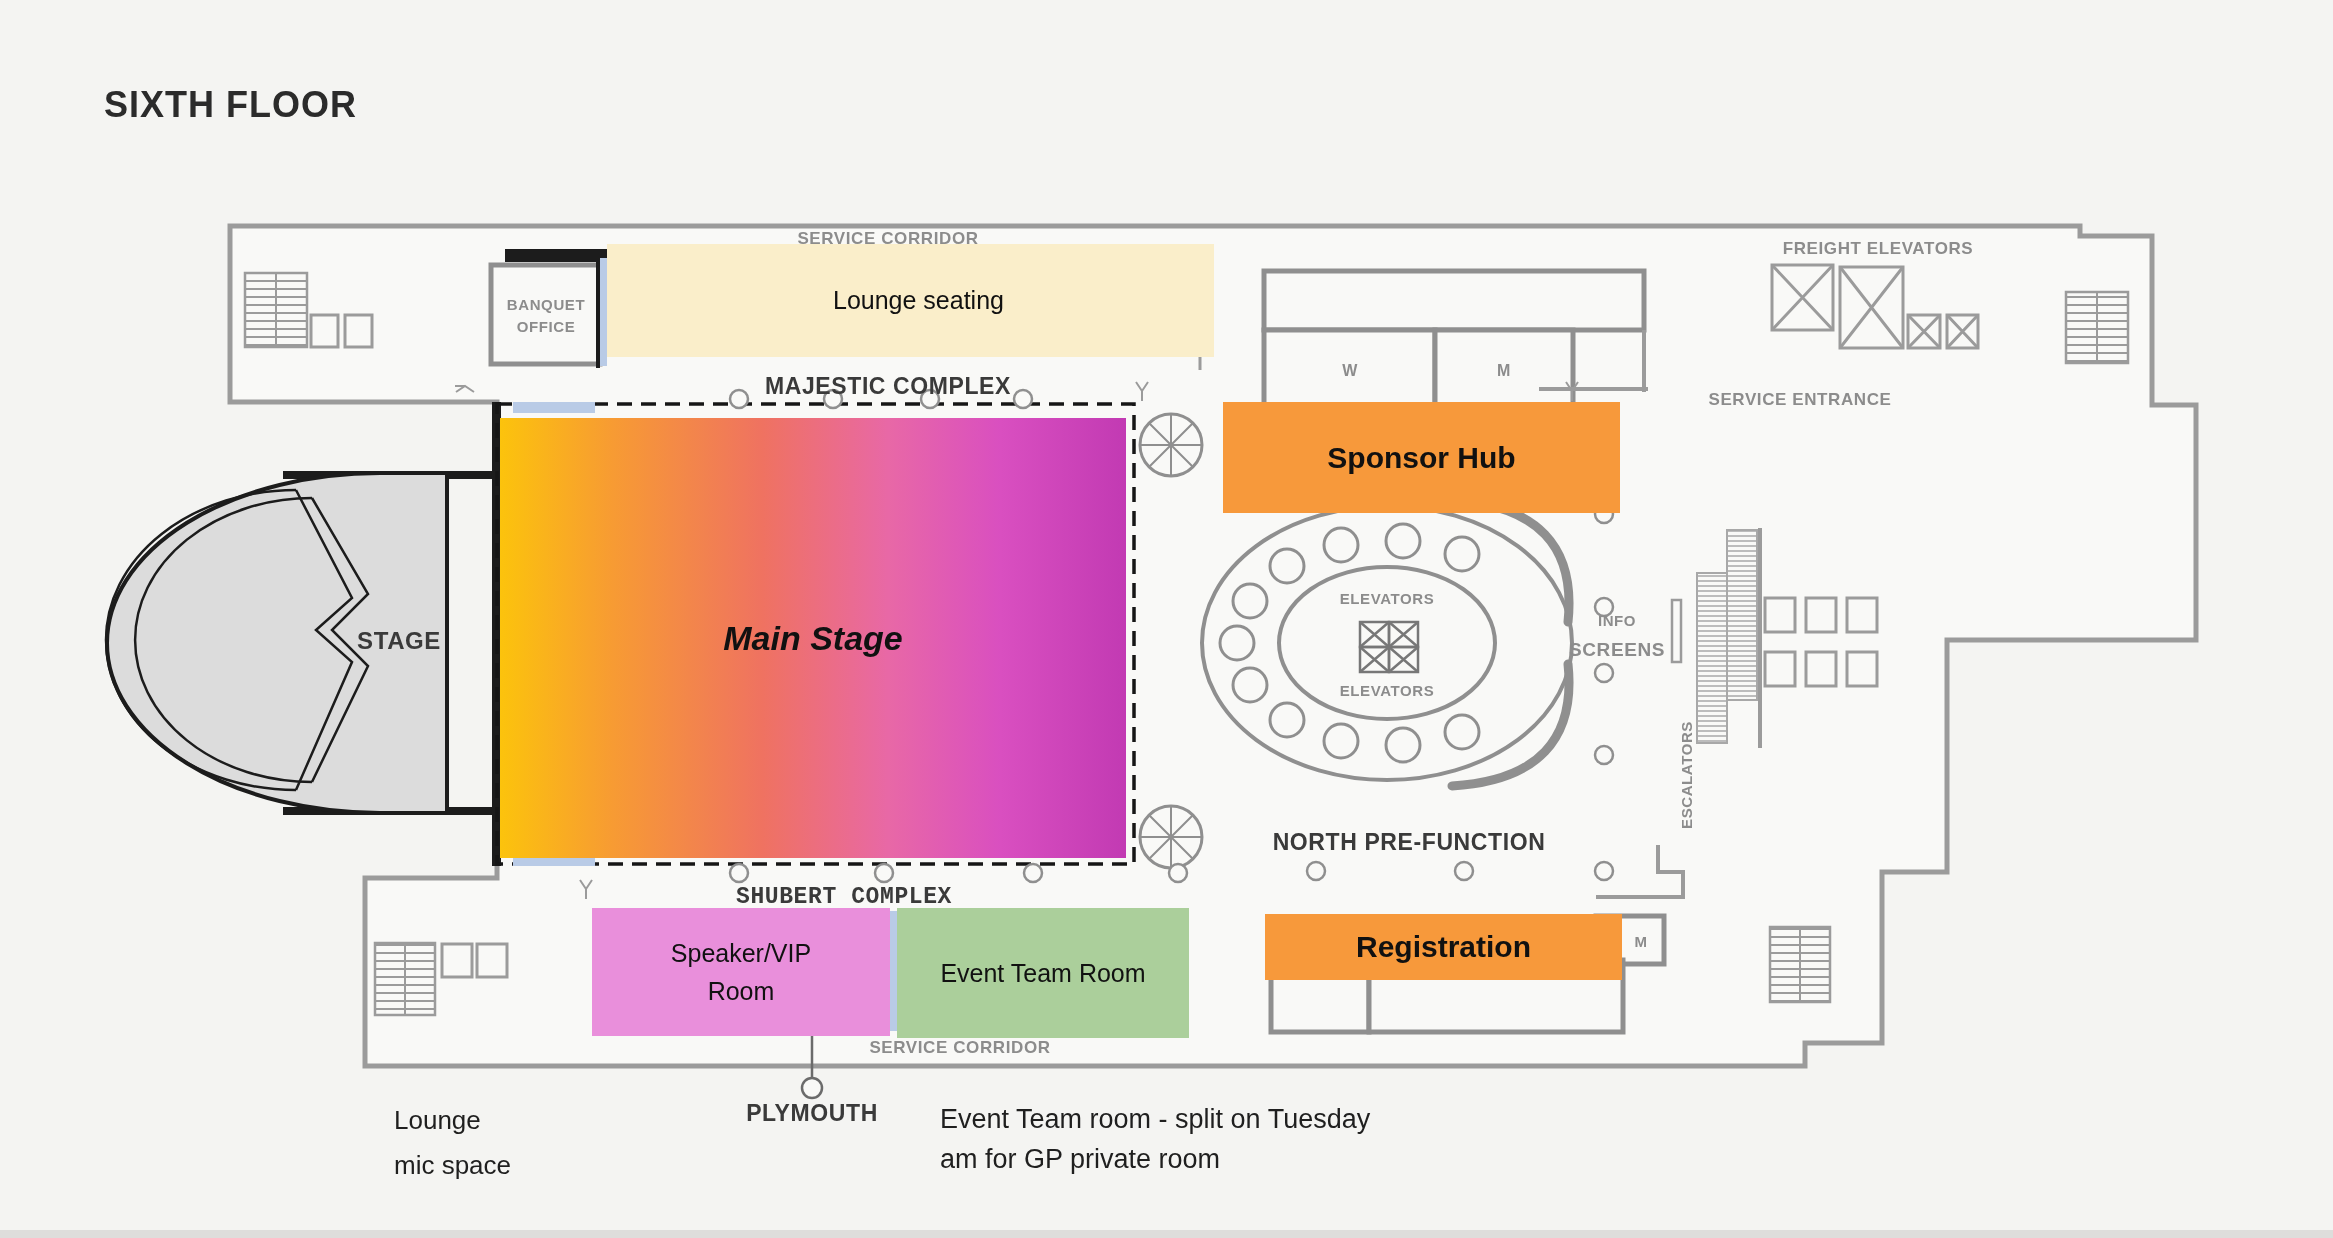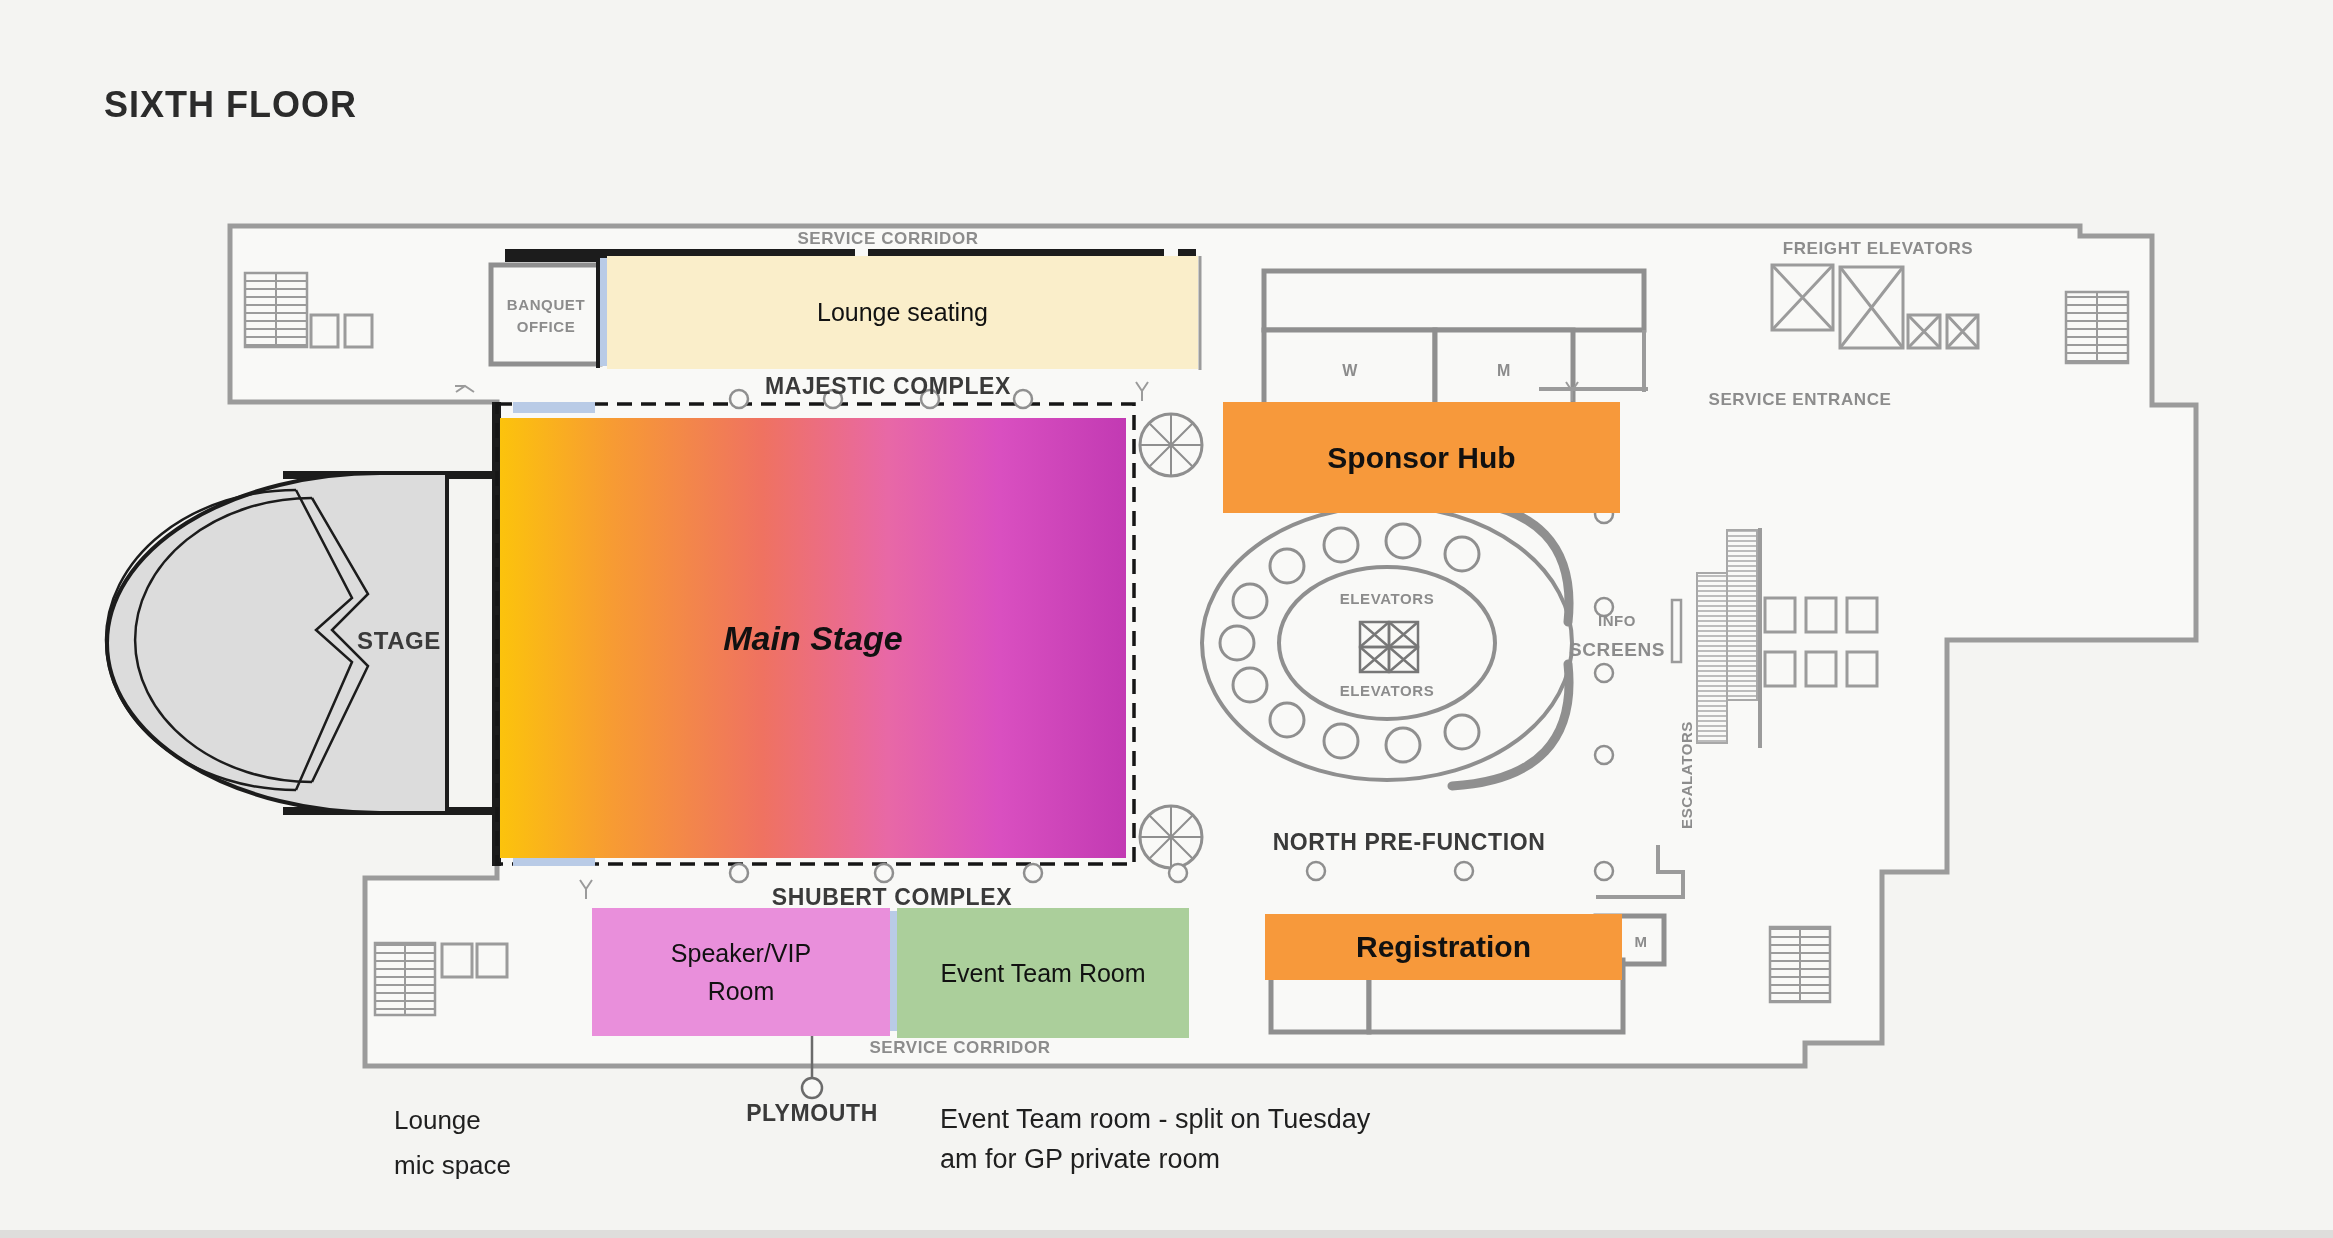--- a/index.html
+++ b/index.html
@@ -195,21 +195,21 @@
     <g fill="#b9cbe6">
       <rect x="600" y="258" width="7" height="108"></rect>
       <rect x="513" y="402" width="82" height="11"></rect>
       <rect x="513" y="855" width="82" height="11"></rect>
       <rect x="888" y="911" width="9" height="120"></rect>
     </g>
   </svg>
 
   <div id="title">SIXTH FLOOR</div>
 
-  <div class="overlay" style="left: 607px; top: 256px; width: 591px; height: 113px; font-size: 25px; background: rgb(250, 238, 202);">
+  <div class="overlay" style="left: 607px; top: 244px; width: 591px; height: 113px; font-size: 25px; background: rgb(250, 238, 202); padding-left: 16px;">
     <span>Lounge seating</span>
   </div>
 
   <div class="overlay" style="left: 1223px; top: 402px; width: 397px; height: 111px; font-size: 30px; font-weight: bold; background: rgb(247, 153, 59);">
     <span>Sponsor Hub</span>
   </div>
 
   <div class="overlay" style="left: 500px; top: 418px; width: 626px; height: 440px; font-size: 34px; font-weight: bold; background: linear-gradient(90deg, rgb(252, 195, 12) 0%, rgb(247, 155, 51) 18%, rgb(239, 114, 97) 42%, rgb(232, 104, 166) 62%, rgb(217, 79, 192) 80%, rgb(194, 58, 179) 100%); font-style: italic;">
     <span>Main Stage</span>
   </div>
@@ -235,21 +235,21 @@
   <div class="lbl gray" style="left:1350px;top:371px;font-size:16px;">W</div>
   <div class="lbl gray" style="left:1504px;top:371px;font-size:16px;">M</div>
   <div class="lbl gray" style="left:1800px;top:400px;font-size:17px;">SERVICE ENTRANCE</div>
   <div class="lbl gray" style="left:1387px;top:598px;font-size:15px;">ELEVATORS</div>
   <div class="lbl gray" style="left:1387px;top:690px;font-size:15px;">ELEVATORS</div>
   <div class="lbl gray" style="left:1617px;top:620px;font-size:15px;">INFO</div>
   <div class="lbl gray" style="left:1617px;top:650px;font-size:19px;">SCREENS</div>
   <div class="lbl gray vert" style="left:1686px;top:775px;font-size:15px;">ESCALATORS</div>
   <div class="lbl dark" style="left:399px;top:641px;font-size:24px;">STAGE</div>
   <div class="lbl dark" style="left:1409px;top:842px;font-size:23px;">NORTH PRE-FUNCTION</div>
-  <div class="lbl dark" style="left:892px;top:897px;font-size:23px;">SHUBERT COMPLEX</div>
+  <div class="lbl dark" style="left:844px;top:897px;font-size:23px;font-family:Liberation Mono, monospace;">SHUBERT COMPLEX</div>
   <div class="lbl gray" style="left:1641px;top:941px;font-size:15px;">M</div>
   <div class="lbl gray" style="left:960px;top:1048px;font-size:17px;">SERVICE CORRIDOR</div>
   <div class="lbl dark" style="left:812px;top:1113px;font-size:23px;">PLYMOUTH</div>
 
   <div class="note" style="left:394px;top:1098px;font-size:26px;line-height:45px;">
     <div>Lounge</div>
     <div>mic space</div>
   </div>
   <div class="note" style="left:940px;top:1099px;font-size:27px;line-height:40px;">
     <div>Event Team room - split on Tuesday</div>

